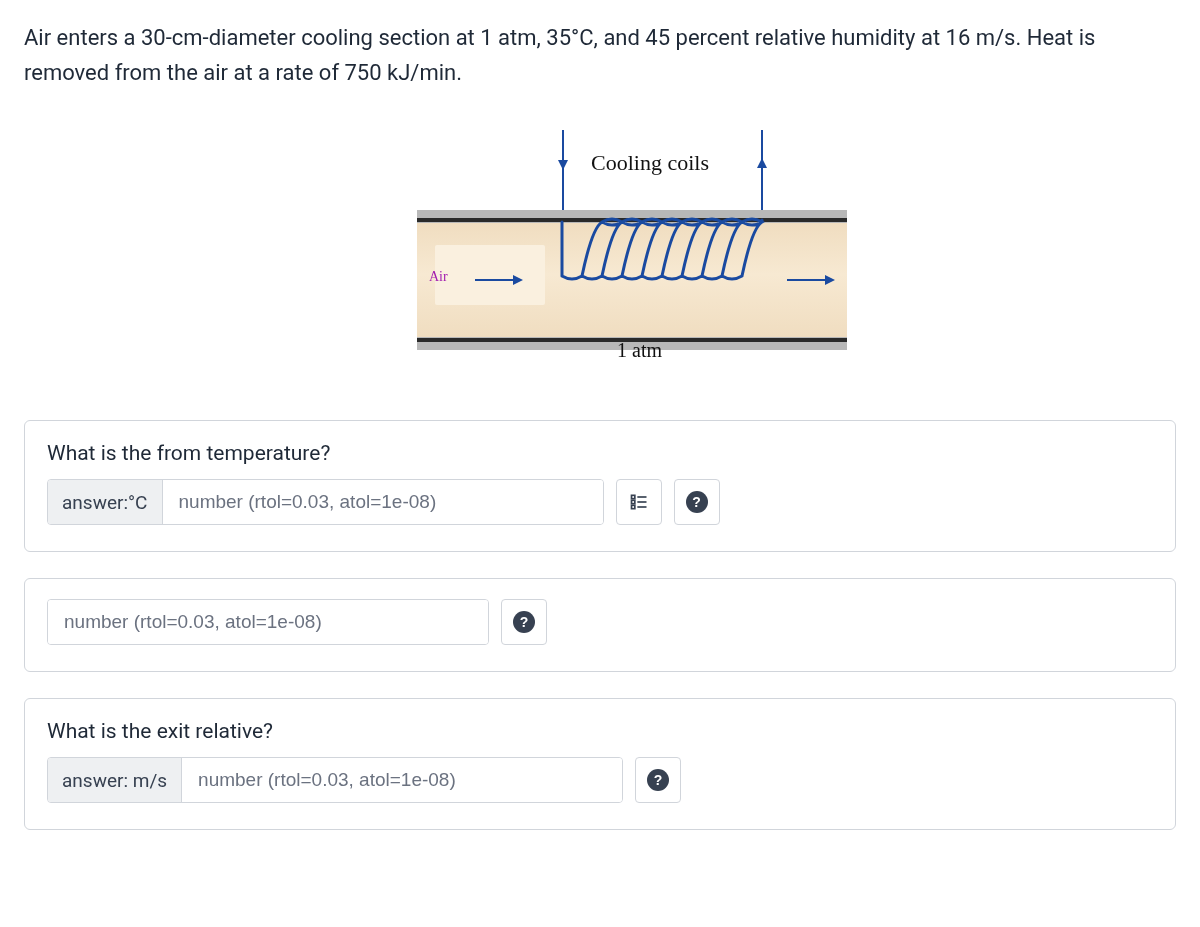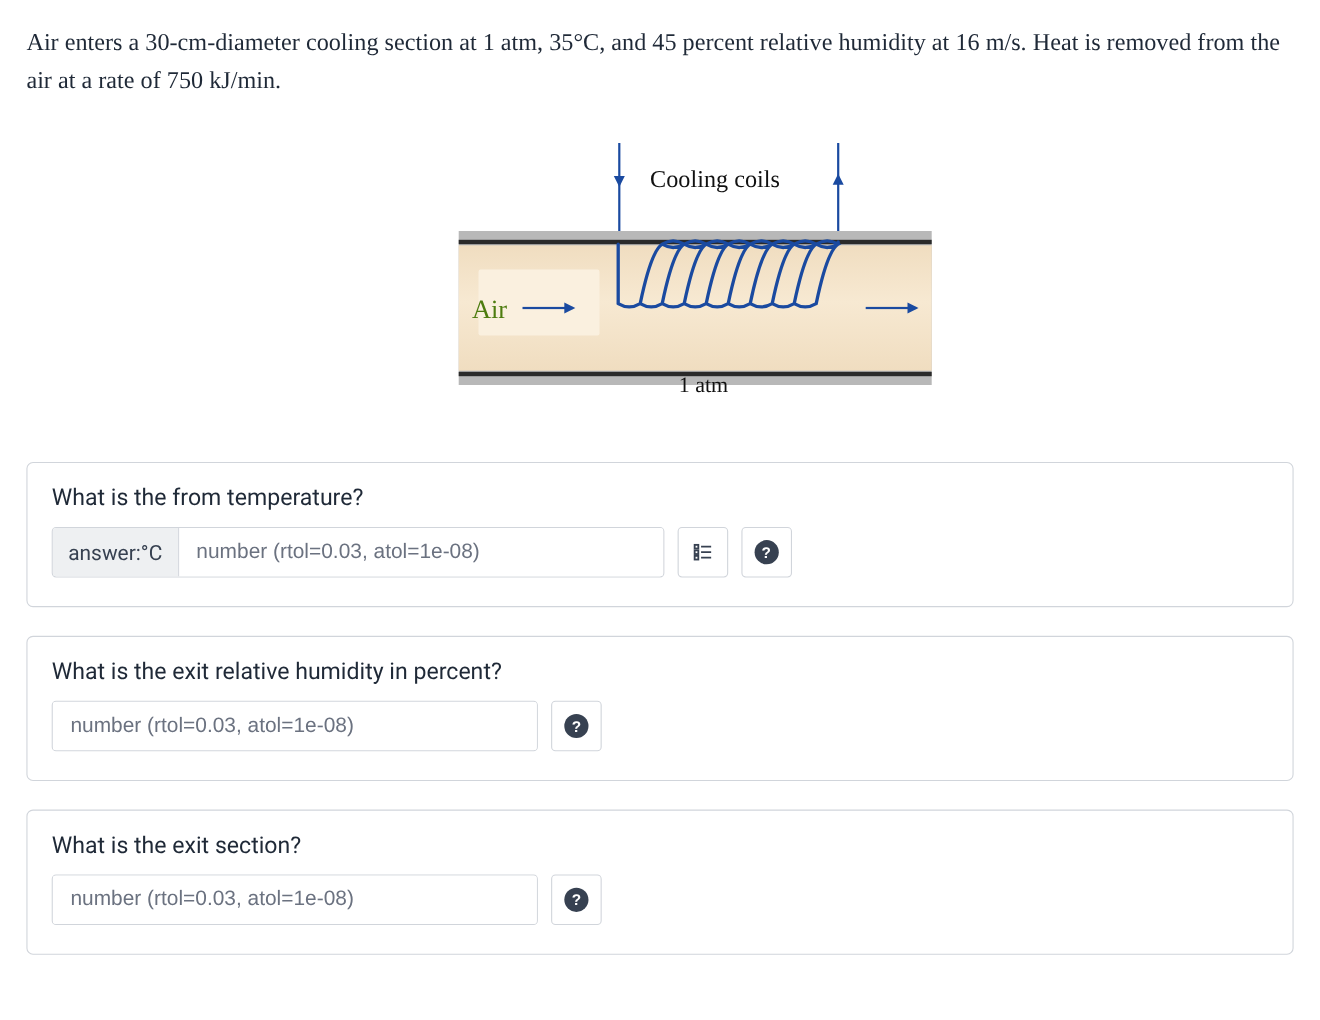--- a/index.html
+++ b/index.html
@@ -8,21 +8,20 @@
     background: #ffffff;
     color: #1f2937;
     padding: 20px 24px;
     width: 1200px;
   }
   .problem-text {
     font-size: 22px;
     line-height: 1.6;
     margin-bottom: 40px;
     color: #1f2937;
-    font-family: Liberation Serif, serif;
   }
   .diagram-wrap {
     display: flex;
     justify-content: center;
     margin-bottom: 50px;
   }
   .diagram {
     position: relative;
     width: 366px;
     height: 240px;
@@ -57,22 +56,22 @@
     width: 110px;
     height: 60px;
     background: #faf0df;
     border-radius: 2px;
   }
   .air-label {
     position: absolute;
     top: 139px;
     left: 12px;
     font-family: "Times New Roman", Times, serif;
-    font-size: 24px;
-    color: #4d7c0f;
+    font-size: 14px;
+    color: #a21caf;
   }
   .arrow-right {
     position: absolute;
     height: 2px;
     background: #1a4aa0;
   }
   .arrow-right::after {
     content: "";
     position: absolute;
     right: -2px;
@@ -257,34 +256,34 @@
           <line x1="10" y1="18" x2="21" y2="18"></line>
       </svg>
     </button>
     <button class="icon-btn">
       <span class="help-circle">?</span>
     </button>
   </div>
 </div>
 
 <div class="question-card">
-  <div class="q-title">What is the exit relative humidity in percent?</div>
   <div class="answer-row">
     <div class="input-group">
       <input class="answer-input" type="text" placeholder="number (rtol=0.03, atol=1e-08)" style="">
     </div>
     <button class="icon-btn">
       <span class="help-circle">?</span>
     </button>
   </div>
 </div>
 
 <div class="question-card">
-  <div class="q-title">What is the exit section?</div>
+  <div class="q-title">What is the exit relative?</div>
   <div class="answer-row">
     <div class="input-group">
+      <div class="input-prefix">answer: m/s</div>
       <input class="answer-input" type="text" placeholder="number (rtol=0.03, atol=1e-08)" style="">
     </div>
     <button class="icon-btn">
       <span class="help-circle">?</span>
     </button>
   </div>
 </div>
 
 </body></html>

